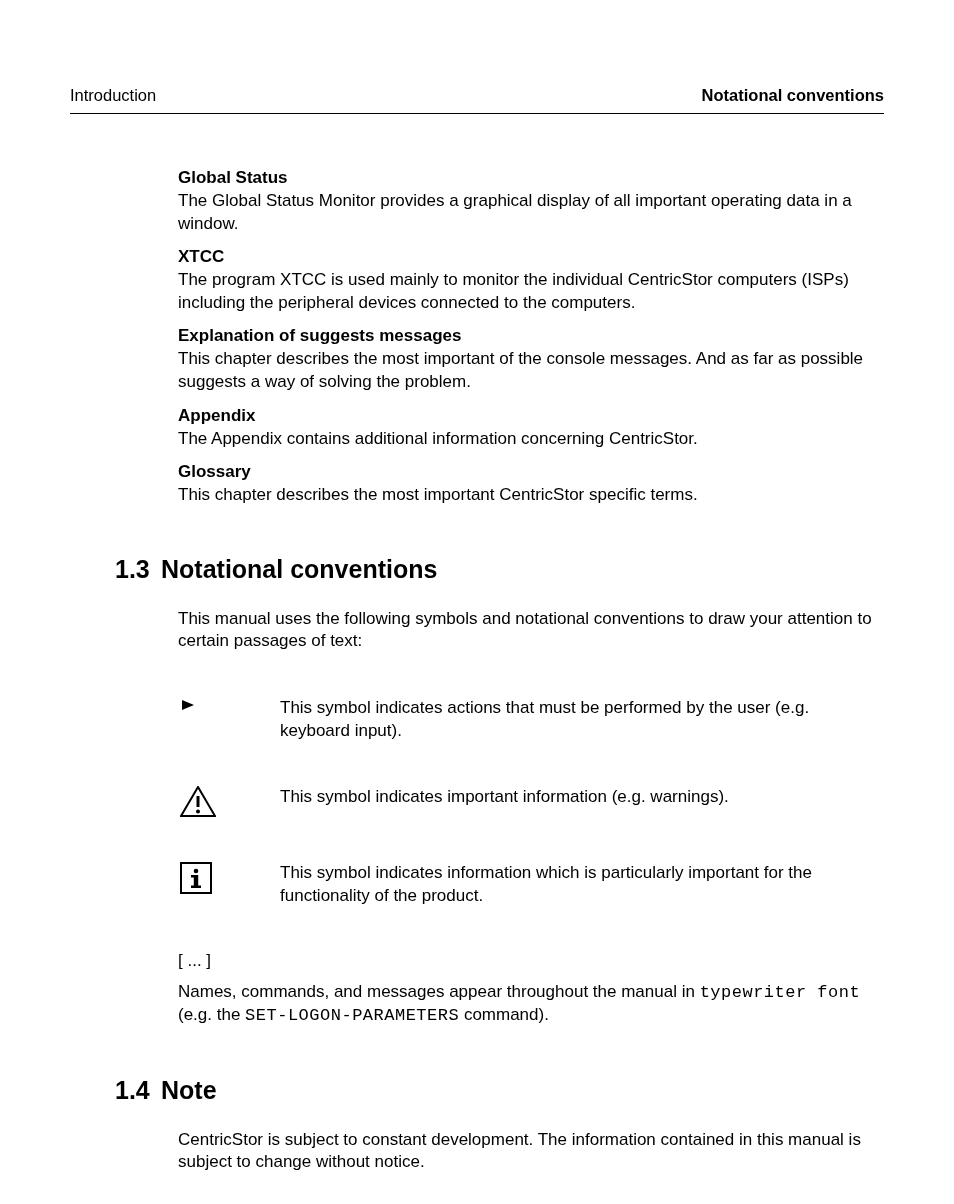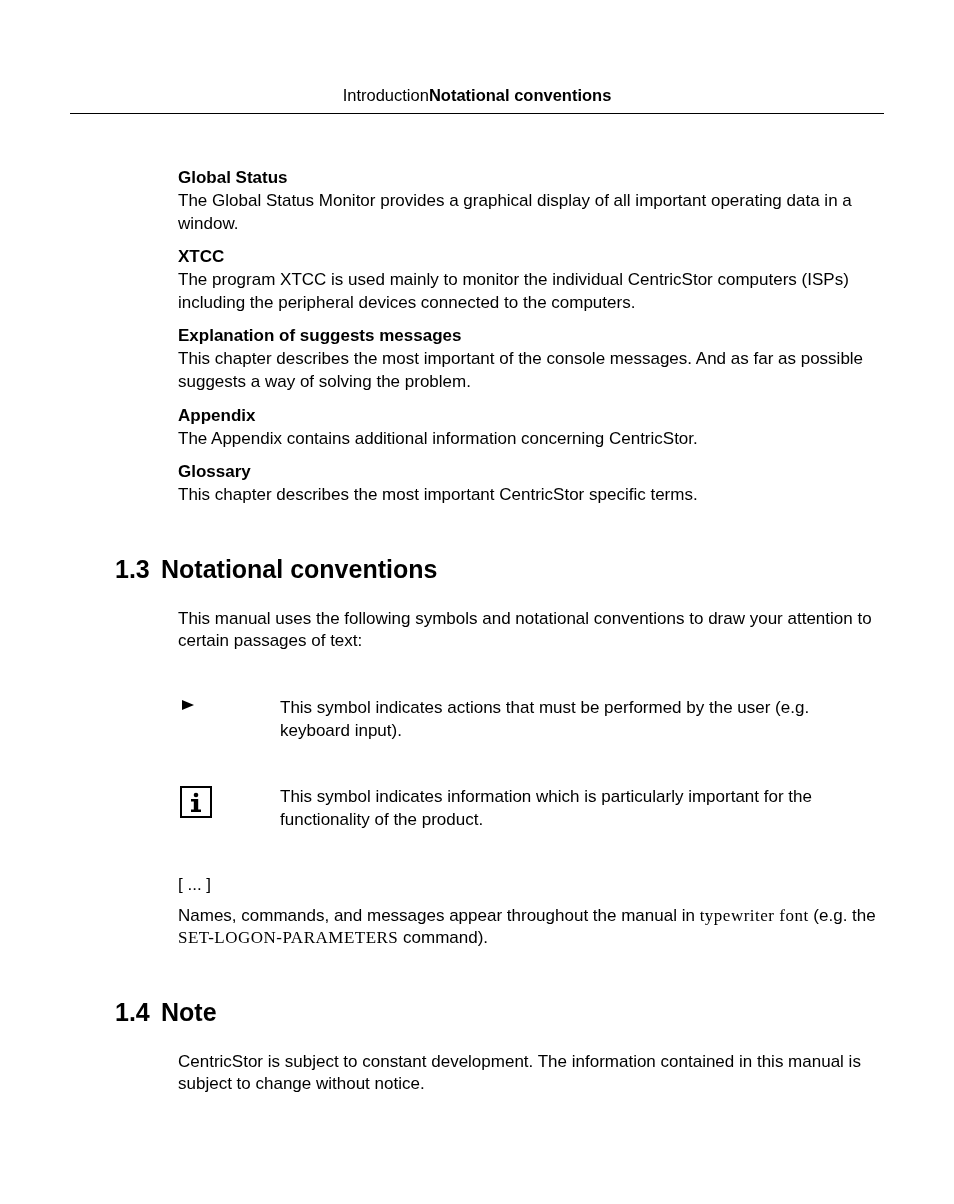--- a/index.html
+++ b/index.html
@@ -12,21 +12,21 @@
       position: relative;
     }
     .page {
       padding: 86px 70px 40px 70px;
       height: 100%;
       display: flex;
       flex-direction: column;
     }
     .header-line {
       display: flex;
-      justify-content: center;
+      justify-content: space-between;
       font-size: 16.5px;
       padding-bottom: 8px;
       border-bottom: 1.5px solid black;
       margin-bottom: 54px;
     }
     .header-right { font-weight: bold; }
     .content {
       padding-left: 108px;
       padding-right: 2px;
       flex: 1;
@@ -83,21 +83,21 @@
     }
     .info-icon {
       margin-top: 2px;
       margin-left: 2px;
     }
     .bracket-sym {
       font-size: 17px;
       margin-top: 1px;
     }
     .typewriter {
-      font-family: Liberation Serif, serif;
+      font-family: Liberation Mono, monospace;
       font-size: 17px;
       letter-spacing: 0.5px;
     }
     .para-after {
       margin-top: 10px;
       font-size: 17px;
       line-height: 1.33;
     }
     .footer {
       border-top: 1.5px solid black;
@@ -156,20 +156,30 @@
 
       <div class="convention-row">
         <div class="conv-symbol">
           <svg class="triangle-icon" width="14" height="12" viewBox="0 0 14 12">
             <polygon points="0,1 12,6 0,11" fill="black"></polygon>
           </svg>
         </div>
         <div class="conv-desc">This symbol indicates actions that must be performed by the user (e.g. keyboard input).</div>
       </div>
 
+      <div class="convention-row">
+        <div class="conv-symbol">
+          <svg class="warning-icon" width="36" height="32" viewBox="0 0 36 32">
+            <polygon points="18,1 35,30 1,30" fill="none" stroke="black" stroke-width="2"></polygon>
+            <rect x="16.5" y="10" width="3" height="11" fill="black"></rect>
+            <circle cx="18" cy="25.5" r="2" fill="black"></circle>
+          </svg>
+        </div>
+        <div class="conv-desc">This symbol indicates important information (e.g. warnings).</div>
+      </div>
 
       <div class="convention-row">
         <div class="conv-symbol">
           <svg class="info-icon" width="32" height="32" viewBox="0 0 32 32">
             <rect x="1" y="1" width="30" height="30" fill="none" stroke="black" stroke-width="2"></rect>
             <circle cx="16" cy="9" r="2.3" fill="black"></circle>
             <rect x="13.8" y="13" width="4.4" height="12" fill="black"></rect>
             <rect x="11" y="13" width="5" height="2.5" fill="black"></rect>
             <rect x="11" y="23.5" width="10" height="2.5" fill="black"></rect>
           </svg>

